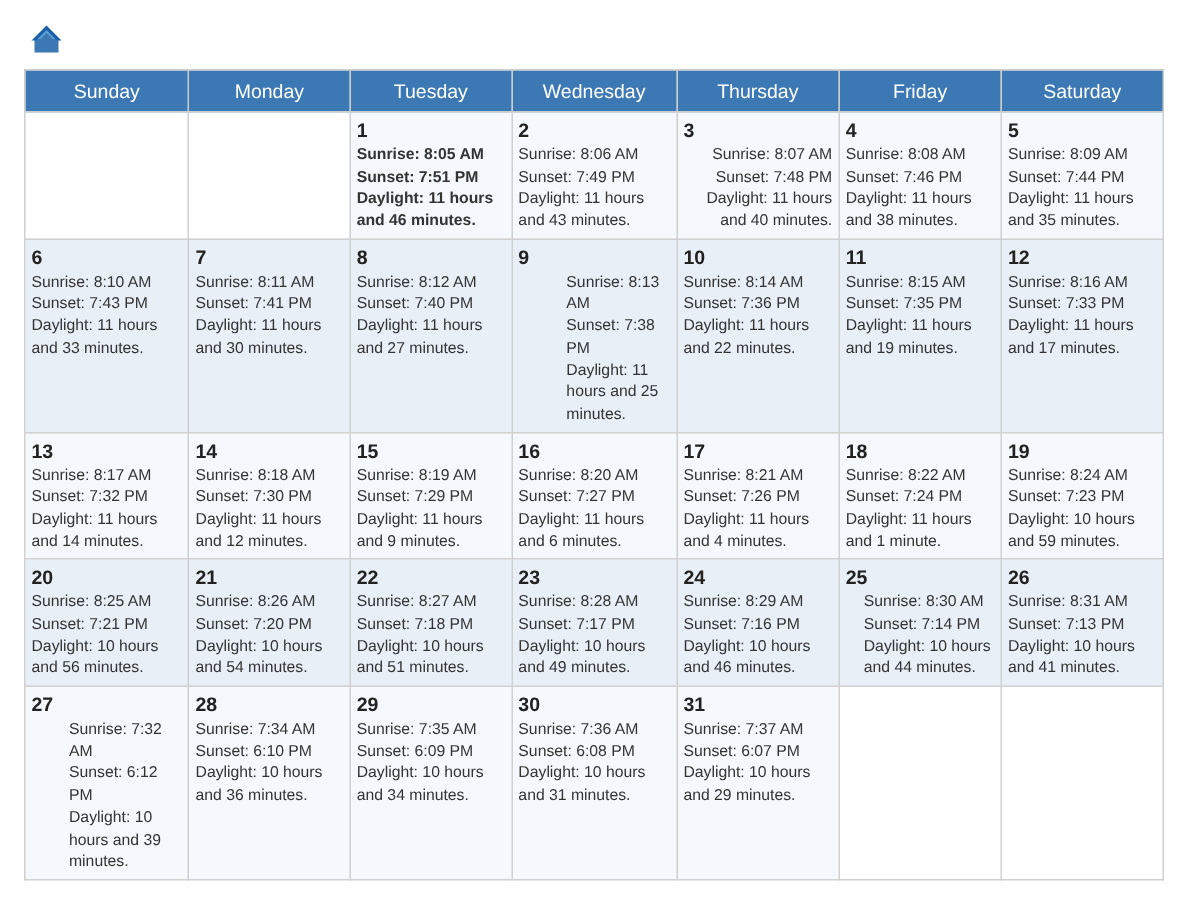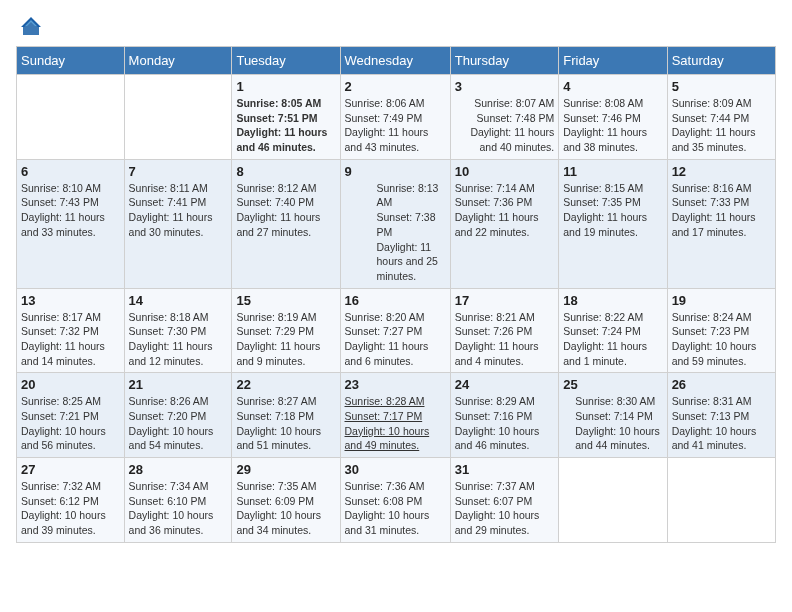--- a/index.html
+++ b/index.html
@@ -37,21 +37,21 @@
     }
     table {
       width: 100%;
       border-collapse: collapse;
       font-size: 11px;
     }
     thead th {
       background: #3c78b4;
       color: #fff;
       padding: 6px 4px;
-      text-align: left;
+      text-align: center;
       font-size: 13px;
       font-weight: normal;
       border: 1px solid #ccc;
     }
     tbody td {
       vertical-align: top;
       border: 1px solid #d0d0d0;
       padding: 4px;
       min-height: 70px;
       width: 113px;
@@ -162,21 +162,21 @@
 Daylight: 11 hours and 27 minutes.</div>
         </td>
         <td>
           <span class="day-num">9</span>
           <div class="cell-text" style="white-space: pre-line; margin-left: 32px;">Sunrise: 8:13 AM
 Sunset: 7:38 PM
 Daylight: 11 hours and 25 minutes.</div>
         </td>
         <td>
           <span class="day-num">10</span>
-          <div class="cell-text" style="white-space: pre-line;">Sunrise: 7:14 AM
+          <div class="cell-text" style="white-space: pre-line;">Sunrise: 8:14 AM
 Sunset: 7:36 PM
 Daylight: 11 hours and 22 minutes.</div>
         </td>
         <td>
           <span class="day-num">11</span>
           <div class="cell-text" style="white-space: pre-line;">Sunrise: 8:15 AM
 Sunset: 7:35 PM
 Daylight: 11 hours and 19 minutes.</div>
         </td>
         <td>
@@ -244,21 +244,21 @@
 Daylight: 10 hours and 54 minutes.</div>
         </td>
         <td>
           <span class="day-num">22</span>
           <div class="cell-text" style="white-space: pre-line;">Sunrise: 8:27 AM
 Sunset: 7:18 PM
 Daylight: 10 hours and 51 minutes.</div>
         </td>
         <td>
           <span class="day-num">23</span>
-          <div class="cell-text" style="white-space: pre-line; text-decoration: underline;">Sunrise: 8:28 AM
+          <div class="cell-text" style="white-space: pre-line;">Sunrise: 8:28 AM
 Sunset: 7:17 PM
 Daylight: 10 hours and 49 minutes.</div>
         </td>
         <td>
           <span class="day-num">24</span>
           <div class="cell-text" style="white-space: pre-line;">Sunrise: 8:29 AM
 Sunset: 7:16 PM
 Daylight: 10 hours and 46 minutes.</div>
         </td>
         <td>
@@ -270,21 +270,21 @@
         <td>
           <span class="day-num">26</span>
           <div class="cell-text" style="white-space: pre-line;">Sunrise: 8:31 AM
 Sunset: 7:13 PM
 Daylight: 10 hours and 41 minutes.</div>
         </td>
       </tr>
       <tr>
         <td>
           <span class="day-num">27</span>
-          <div class="cell-text" style="white-space: pre-line;">Sunrise: 7:32 AM
+          <div class="cell-text" style="white-space: pre-line; margin-left: 25px;">Sunrise: 7:32 AM
 Sunset: 6:12 PM
 Daylight: 10 hours and 39 minutes.</div>
         </td>
         <td>
           <span class="day-num">28</span>
           <div class="cell-text" style="white-space: pre-line;">Sunrise: 7:34 AM
 Sunset: 6:10 PM
 Daylight: 10 hours and 36 minutes.</div>
         </td>
         <td>

